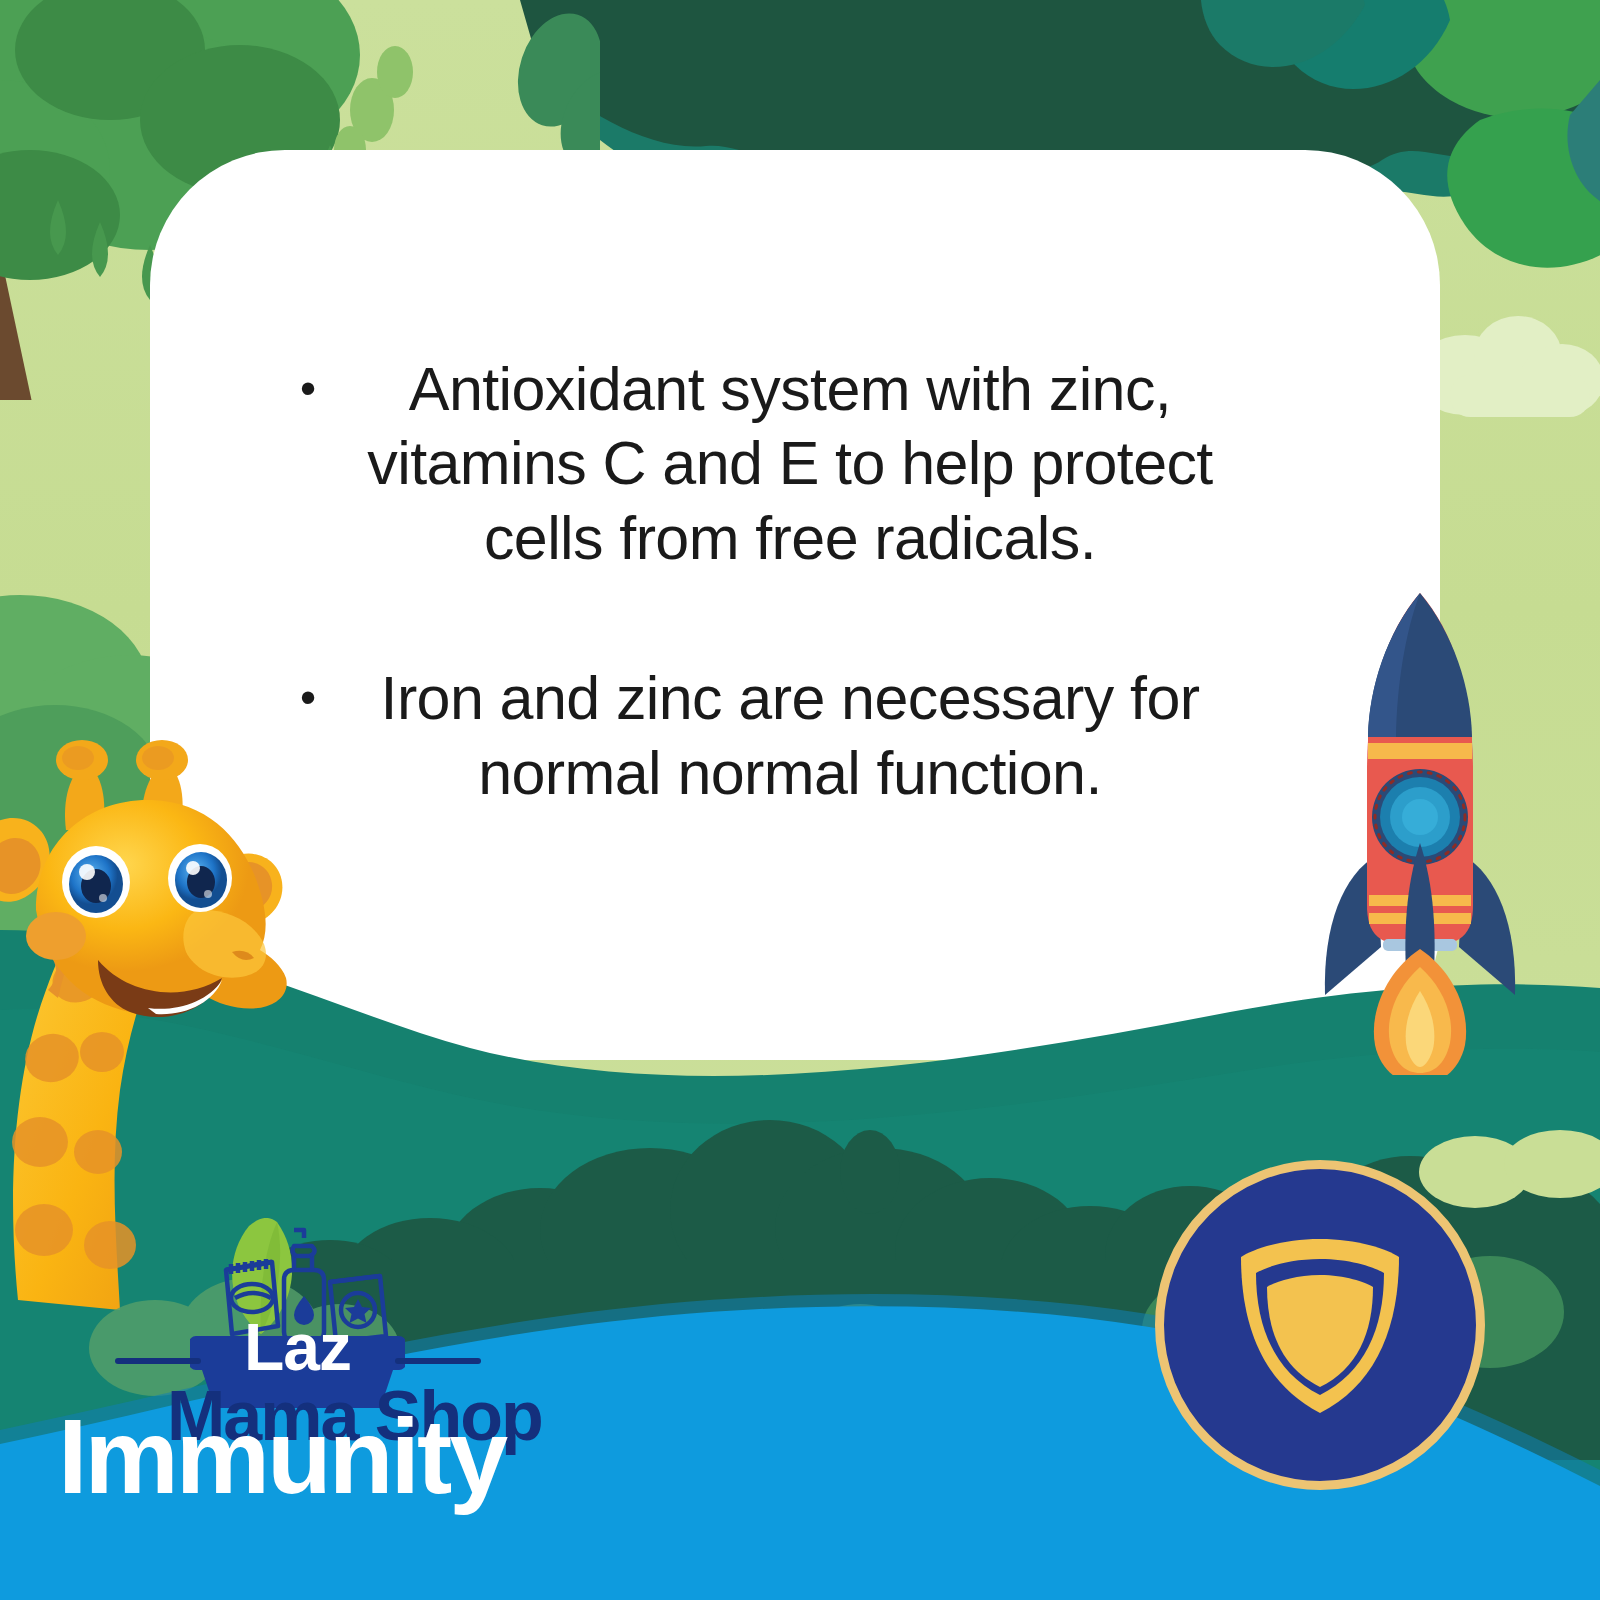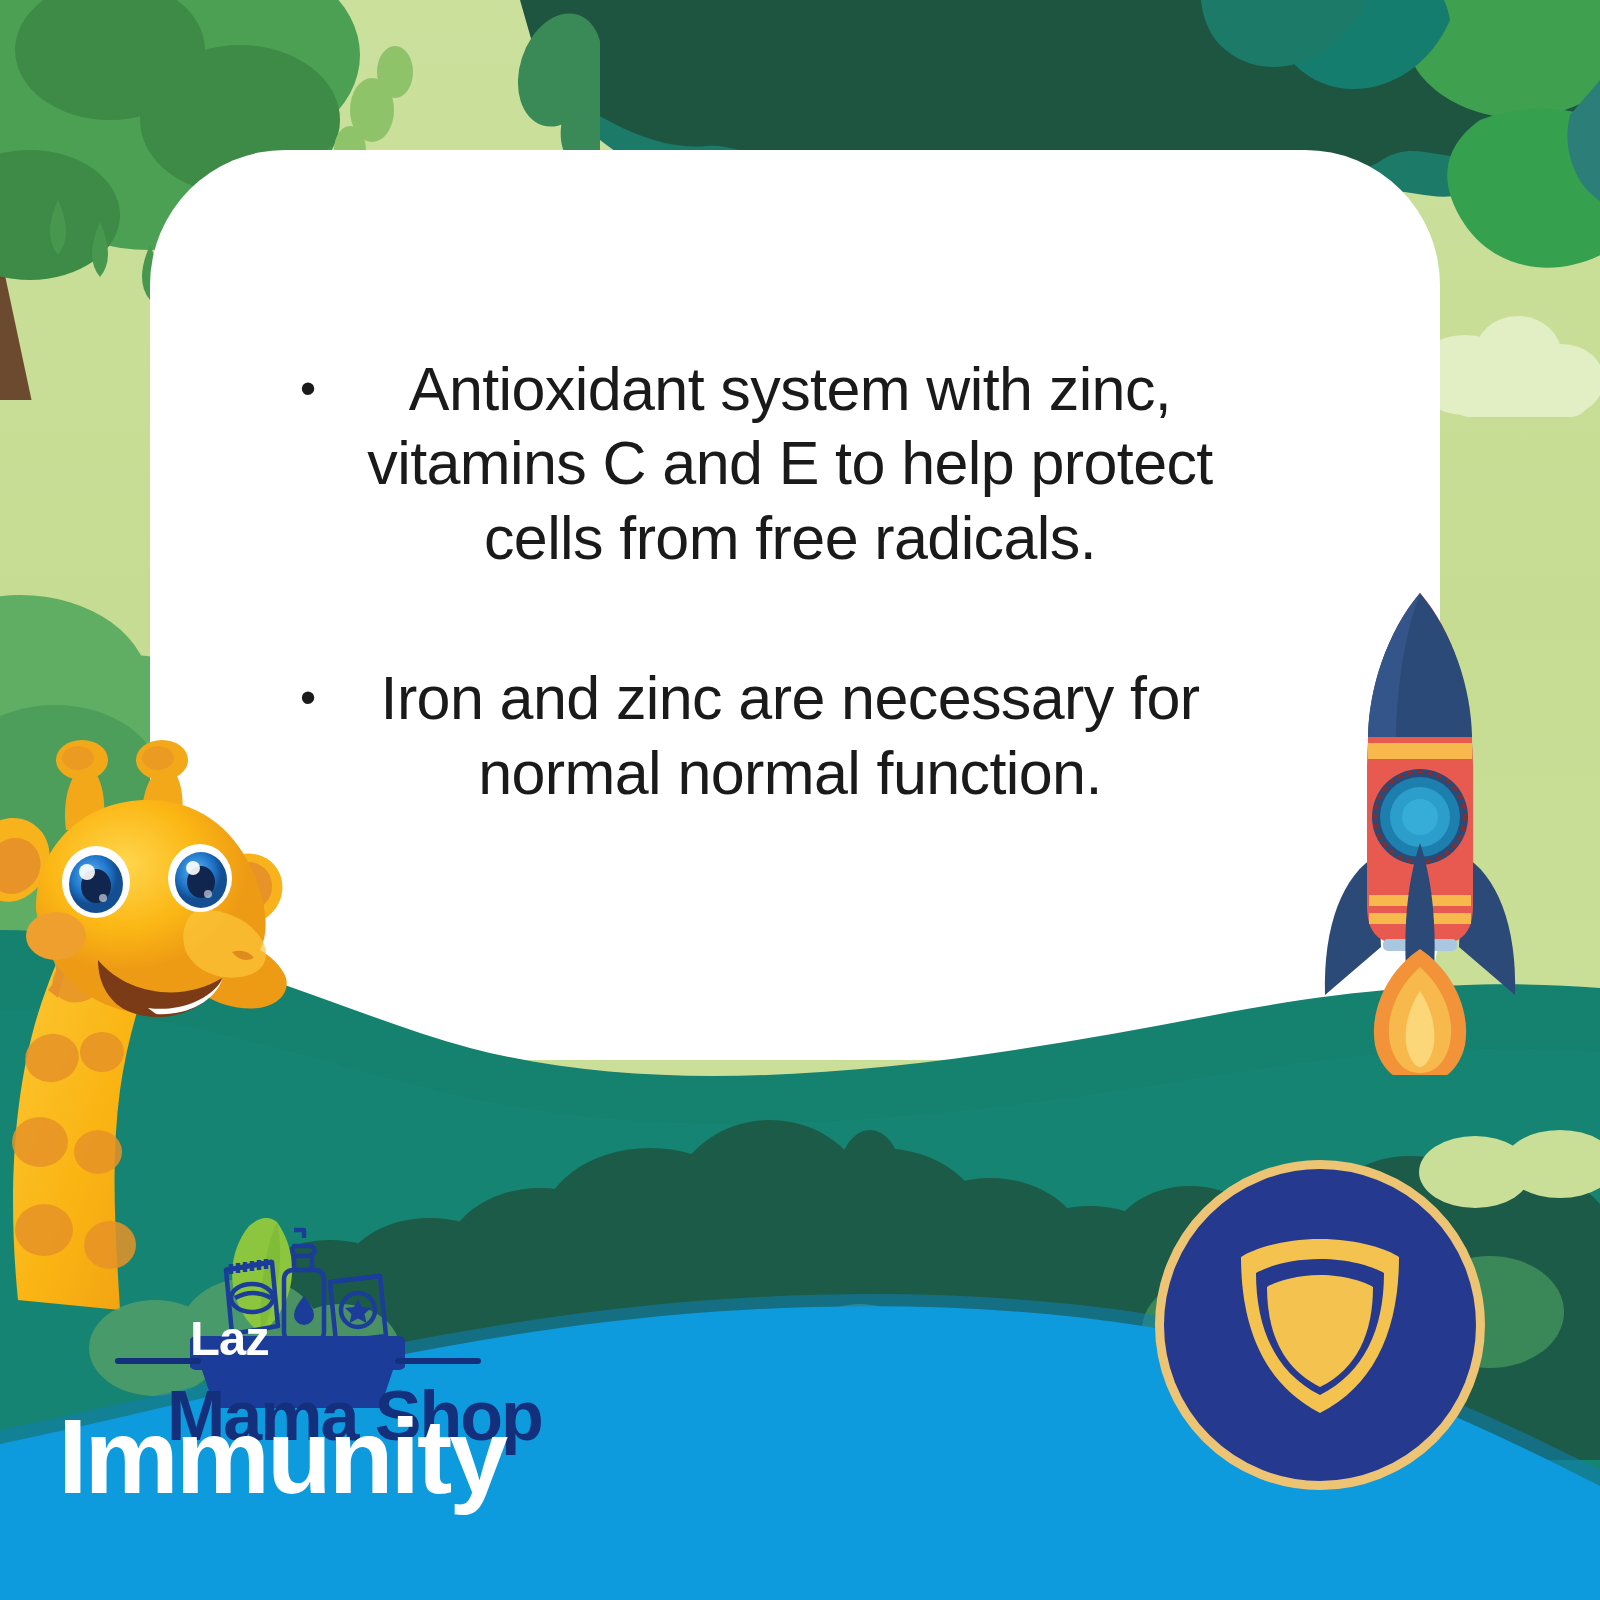--- a/index.html
+++ b/index.html
@@ -73,22 +73,22 @@
     border:9px solid #edc473;
     display:flex;align-items:center;justify-content:center;
   }
   .badge svg{width:170px;height:185px;}
 
   
   .logo-wrap{left:90px;top:1218px;width:430px;height:330px;}
   .logo-basket{left:100px;top:0;width:215px;height:190px;}
   .laz-word{
     position:absolute;left:100px;top:96px;width:215px;
-    text-align:left;color:#ffffff;
-    font-size:49px;font-weight:700;letter-spacing:-1px;
+    text-align:center;color:#ffffff;
+    font-size:66px;font-weight:700;letter-spacing:-1px;
     line-height:1;
   }
   .rule{position:absolute;height:6px;background:#14307d;border-radius:3px;top:140px;}
   .rule-l{left:25px;width:86px;}
   .rule-r{left:305px;width:86px;}
   .mamashop{
     position:absolute;left:32px;top:163px;
     color:#14307d;font-size:70px;font-weight:700;
     letter-spacing:-2px;line-height:1;white-space:nowrap;margin-left:45px;
   }

